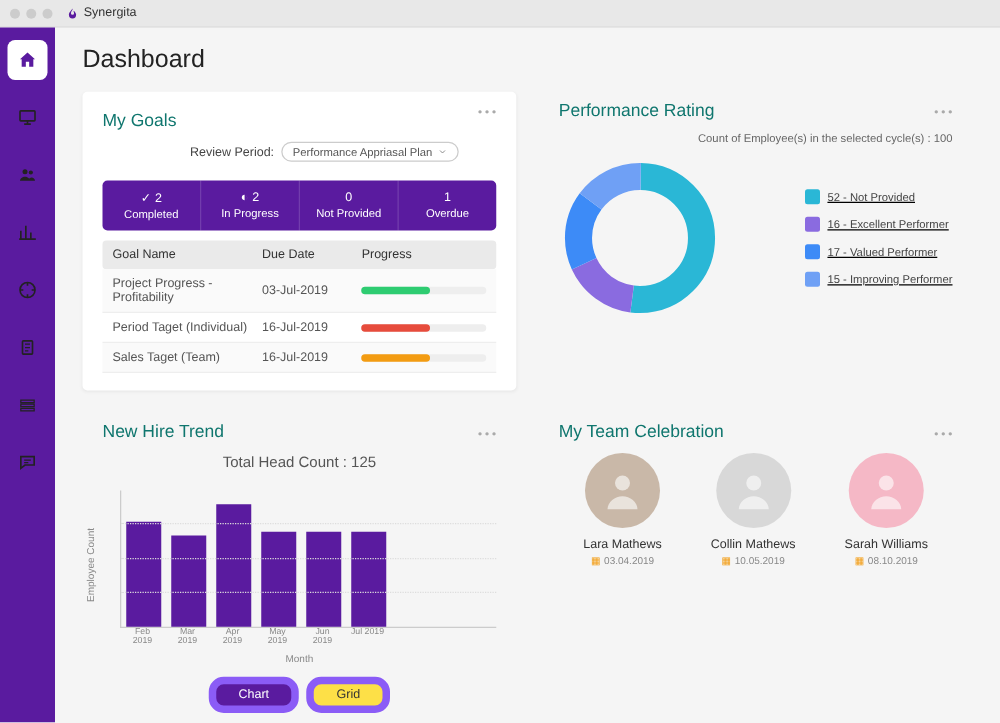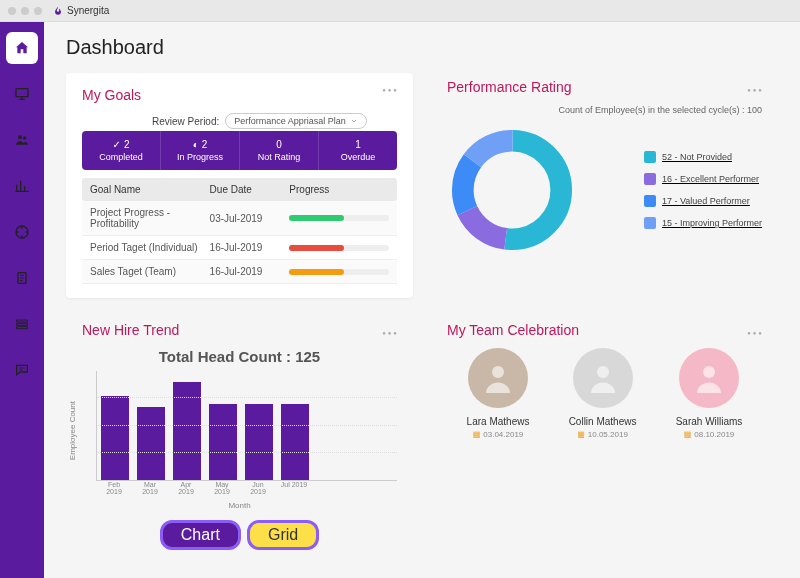--- a/index.html
+++ b/index.html
@@ -11,52 +11,52 @@
   .app { display: flex; height: calc(100% - 22px); }
   .sidebar { width: 44px; background: #5a1b9f; display: flex; flex-direction: column; align-items: center; padding-top: 10px; gap: 14px; }
   .side-item { width: 32px; height: 32px; display: flex; align-items: center; justify-content: center; border-radius: 6px; color: #fff; cursor: pointer; }
   .side-item.active { background: #fff; color: #5a1b9f; }
   .side-item:not(.active) { background: transparent; color: #222; }
   .side-item svg { width: 16px; height: 16px; }
   .main { flex: 1; padding: 14px 22px; overflow: auto; }
   h1.title { font-size: 20px; font-weight: 500; color: #222; margin-bottom: 14px; }
   .grid { display: grid; grid-template-columns: 1fr 1fr; gap: 18px; }
   .card { background: #fff; border-radius: 4px; box-shadow: 0 1px 3px rgba(0,0,0,0.06); padding: 14px 16px; position: relative; }
-  .card-title { font-size: 14px; font-weight: 500; color: #be185d; margin-bottom: 10px; }
+  .card-title { font-size: 14px; font-weight: 500; color: #0f766e; margin-bottom: 10px; }
   .more-icon { position: absolute; top: 14px; right: 14px; color: #aaa; font-size: 6px; letter-spacing: 2px; cursor: pointer; }
-  .review-row { display: flex; align-items: center; gap: 6px; font-size: 10px; color: #444; margin-bottom: 2px; margin-left: 70px; }
+  .review-row { display: flex; align-items: center; gap: 6px; font-size: 10px; color: #444; margin-bottom: 15px; margin-left: 70px; }
   .select-pill { border: 1px solid #ccc; border-radius: 10px; padding: 2px 8px; font-size: 9px; color: #555; display: inline-flex; align-items: center; gap: 4px; cursor: pointer; }
   .status-bar { background: #5a1b9f; border-radius: 4px; display: flex; color: #fff; margin-bottom: 8px; }
   .status-cell { flex: 1; text-align: center; padding: 8px 4px; border-right: 1px solid rgba(255,255,255,0.15); }
   .status-cell:last-child { border-right: none; }
   .status-top { font-size: 10px; display: flex; justify-content: center; align-items: center; gap: 3px; }
   .status-label { font-size: 9px; margin-top: 2px; }
   .goal-header { display: flex; background: #eaeaea; padding: 6px 8px; font-size: 10px; color: #333; border-radius: 3px; }
   .gh-name { flex: 1.2; }
   .gh-due { flex: 0.8; }
   .gh-prog { flex: 1; }
   .goal-row { display: flex; padding: 6px 8px; font-size: 10px; color: #555; border-bottom: 1px solid #eee; align-items: center; }
   .goal-row:nth-child(odd) { background: #fafafa; }
   .prog-track { height: 6px; background: #eee; border-radius: 3px; flex: 1; position: relative; }
   .prog-fill { height: 100%; border-radius: 3px; }
   .perf-sub { font-size: 9px; color: #666; text-align: right; margin-bottom: 10px; }
   .perf-body { display: flex; align-items: center; justify-content: space-between; text-decoration: underline; }
   .donut { width: 130px; height: 130px; position: relative; }
   .legend { display: flex; flex-direction: column; gap: 10px; font-size: 9px; color: #444; }
   .legend-row { display: flex; align-items: center; gap: 6px; }
   .legend-sw { width: 12px; height: 12px; border-radius: 2px; }
-  .bar-sub { font-size: 15px; color: #555; text-align: center; margin-bottom: 6px; font-weight: bold; }
+  .bar-sub { font-size: 12px; color: #555; text-align: center; margin-bottom: 16px; }
   .barchart { display: flex; align-items: flex-end; height: 110px; border-left: 1px solid #ccc; border-bottom: 1px solid #ccc; padding: 0 4px; gap: 8px; margin-left: 14px; position: relative; }
   .bar { width: 28px; background: #5a1b9f; }
   .bar-labels { display: flex; gap: 8px; margin-left: 18px; font-size: 7px; color: #888; }
   .bar-labels span { width: 28px; text-align: center; }
   .axis-y { writing-mode: vertical-rl; transform: rotate(180deg); font-size: 8px; color: #888; position: absolute; left: -14px; top: 30px; }
   .axis-x { font-size: 8px; color: #888; text-align: center; margin-top: 6px; }
   .toggle-row { display: flex; justify-content: center; gap: 6px; margin-top: 10px; }
-  .pill-btn { border: 3px solid #8b5cf6; border-radius: 12px; padding: 3px 18px; font-size: 16px; cursor: pointer; }
+  .pill-btn { border: 6px solid #8b5cf6; border-radius: 12px; padding: 3px 18px; font-size: 10px; cursor: pointer; }
   .pill-btn.active { background: #5a1b9f; color: #fff; }
   .pill-btn.inactive { background: #fde047; color: #333; }
   .team-row { display: flex; justify-content: space-around; margin-top: 10px; }
   .member { text-align: center; font-size: 10px; color: #333; }
   .avatar { width: 60px; height: 60px; border-radius: 50%; margin: 0 auto 8px; display: flex; align-items: center; justify-content: center; color: #fff; font-size: 9px; }
   .mem-date { font-size: 8px; color: #888; margin-top: 3px; display: flex; align-items: center; justify-content: center; gap: 3px; }
   .card.plain { background: transparent; box-shadow: none; padding-top: 6px; }
   .bar-grid { position: absolute; left: 0; right: 0; top: 0; bottom: 0; pointer-events: none; }
   .bar-grid div { position: absolute; left: 0; right: 0; border-top: 1px dotted #ddd; }
 </style>
@@ -155,21 +155,21 @@
             <div class="status-top">
                 <span>◐</span>
                 <span>2</span>
               </div>
             <div class="status-label">In Progress</div>
           </div>
           <div class="status-cell">
             <div class="status-top">
                 <span>0</span>
               </div>
-            <div class="status-label">Not Rating</div>
+            <div class="status-label">Not Provided</div>
           </div>
           <div class="status-cell">
             <div class="status-top">
                 <span>1</span>
               </div>
             <div class="status-label">Overdue</div>
           </div>
         </div>
         <div class="goal-header">
           <div class="gh-name">Goal Name</div>

